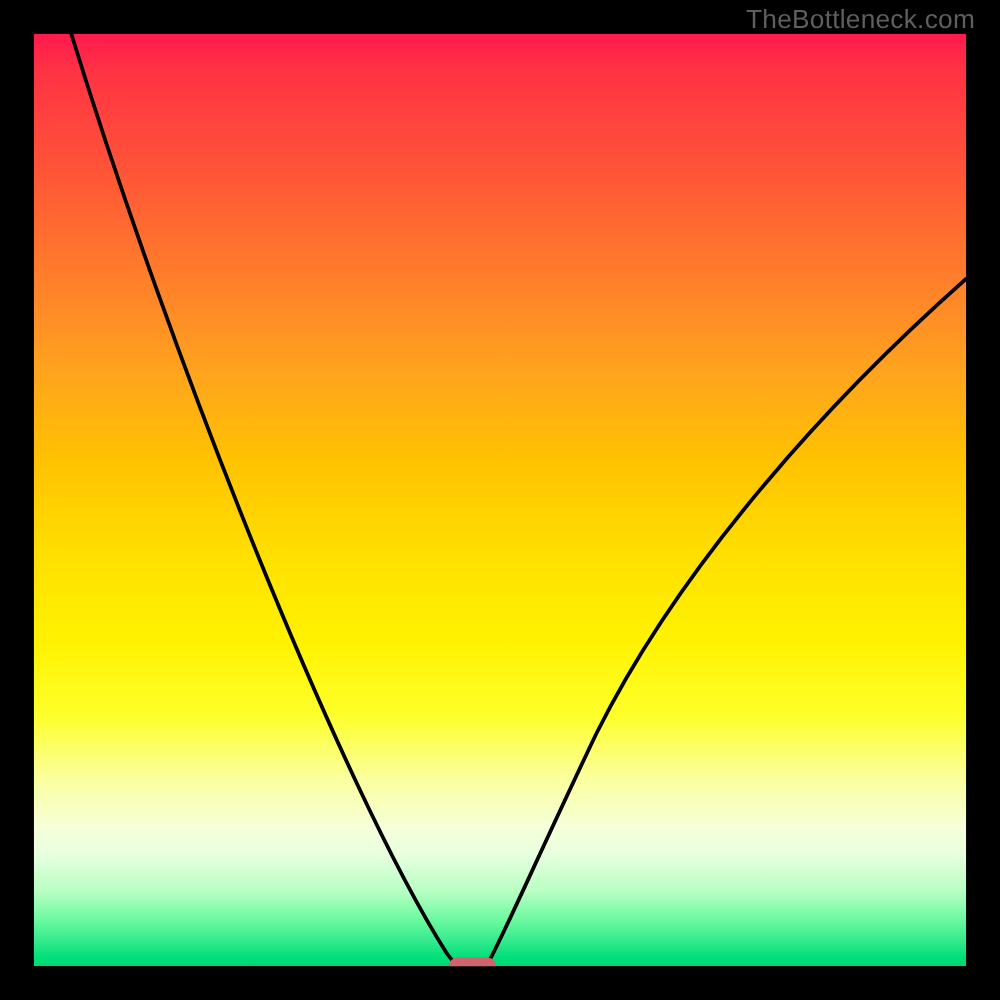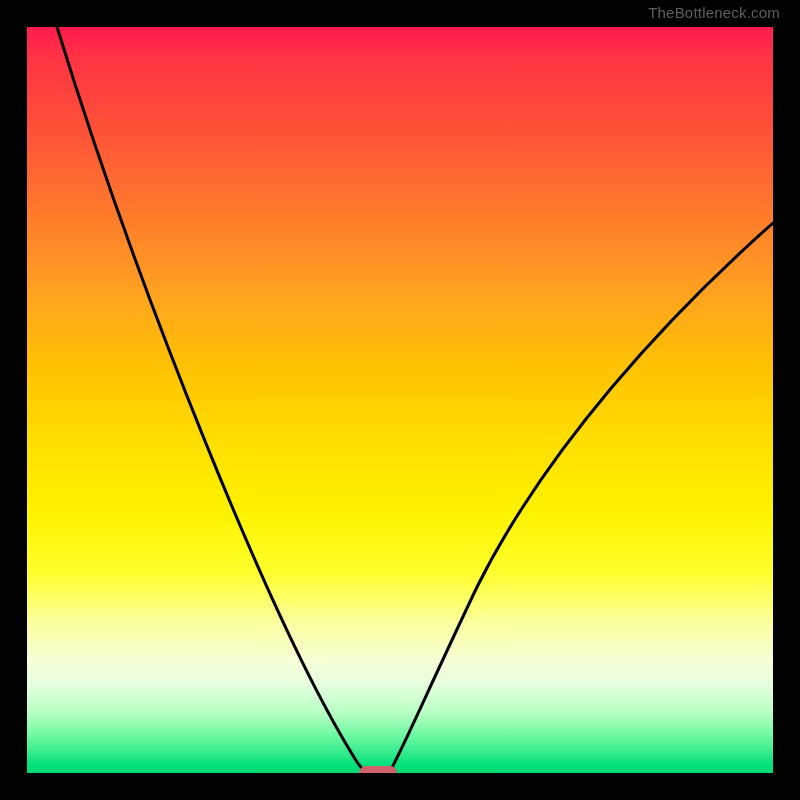--- a/index.html
+++ b/index.html
@@ -44,21 +44,21 @@
       #6cf9a0 95%,
       #2ee98a 97.5%,
       #00e07a 99%,
       #00d873 100%);
   }
   .watermark {
     position: absolute;
     top: 4px;
     right: 20px;
     color: #5f5f5f;
-    font-size: 15px;
+    font-size: 21px;
     font-weight: 500;
     letter-spacing: 0.2px;
   }
   svg.curves {
     position: absolute;
     inset: 0;
   }
   .marker {
     position: absolute;
     background: #d1636d;

